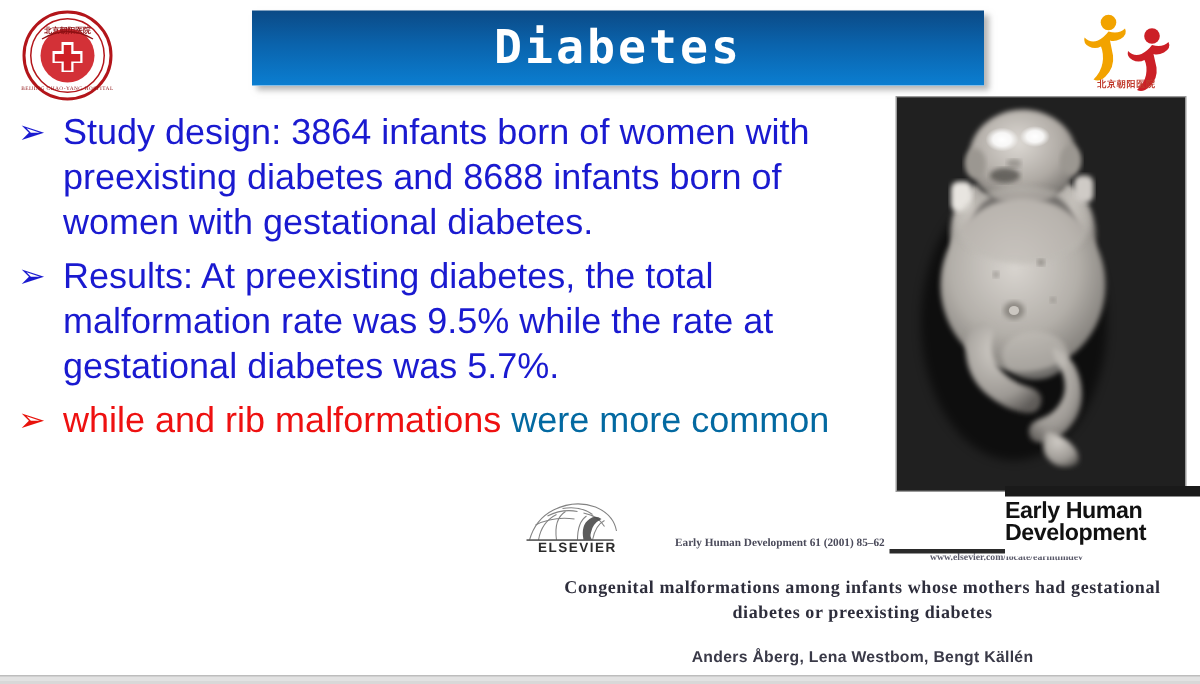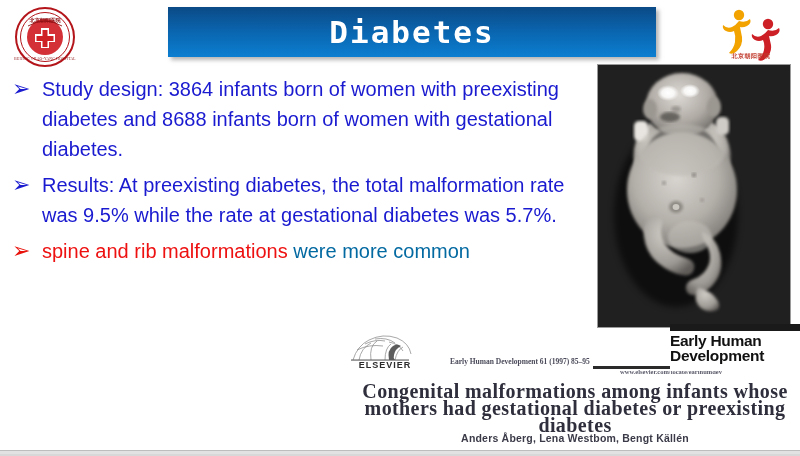--- a/index.html
+++ b/index.html
@@ -91,21 +91,21 @@
     font-size: 22px;
     line-height: 30px;
     color: #1a1ad0;
     text-align: left;
     padding-left: 4px;
     font-family: "DejaVu Sans", sans-serif;
   }
   .bullet-arrow.red { color: #e8120b; }
   .bullet-text {
     flex: 1 1 auto;
-    font-size: 20px;
+    font-size: 24px;
     line-height: 30px;
     color: #1a1ad0;
     font-family: "Liberation Sans", sans-serif;
   }
   .bullet-text .red-part { color: #ee1111; }
   .bullet-text .blue-part { color: #0369a1; }
 
   
   #infant-photo {
     position: absolute;
@@ -199,21 +199,21 @@
   }
 
   
   #paper-title {
     position: absolute;
     left: 355px;
     top: 383px;
     width: 440px;
     text-align: center;
     font-family: "Liberation Serif", serif;
-    font-size: 20px;
+    font-size: 12px;
     font-weight: bold;
     line-height: 17px;
     color: #2e2e3c;
     letter-spacing: 0.4px;
   }
   #paper-authors {
     position: absolute;
     left: 355px;
     top: 432px;
     width: 440px;
@@ -277,21 +277,21 @@
       <span class="bullet-text">Study design: 3864 infants born of women with preexisting diabetes and 8688 infants born of women with gestational diabetes.</span>
     </div>
 
     <div class="bullet-row">
       <span class="bullet-arrow">➢</span>
       <span class="bullet-text">Results: At preexisting diabetes, the total malformation rate was 9.5% while the rate at gestational diabetes was 5.7%.</span>
     </div>
 
     <div class="bullet-row">
       <span class="bullet-arrow red">➢</span>
-      <span class="bullet-text"><span class="red-part">spine and rib malformations</span><span class="blue-part"> were more common</span></span>
+      <span class="bullet-text"><span class="red-part">while and rib malformations</span><span class="blue-part"> were more common</span></span>
     </div>
 
   </div>
 
   <div id="infant-photo">
     <svg viewBox="0 0 192 262" width="192" height="262">
       <defs>
         <radialGradient id="bodyGrad" cx="45%" cy="40%" r="70%">
           <stop offset="0%" stop-color="#d8d4cf"></stop>
           <stop offset="55%" stop-color="#b3afa9"></stop>
@@ -380,21 +380,21 @@
           <path d="M30 9 q12 -2 20 4"></path>
           <path d="M12 20 q12 -6 26 -4"></path>
           <path d="M44 12 q10 2 14 9"></path>
         </g>
         <path d="M44 30 q-2 -10 4 -14 q4 -3 8 0 q-6 3 -7 9 q-1 3 1 5 z" fill="#4a4a4a" opacity="0.9"></path>
         <rect x="6" y="29.5" width="58" height="1.1" fill="#5a5a5a"></rect>
       </svg>
     </div>
     <div id="elsevier-wordmark">ELSEVIER</div>
 
-    <div id="journal-citation">Early Human Development 61 (1997) 85–95</div>
+    <div id="journal-citation">Early Human Development 61 (2001) 85–62</div>
     <div id="journal-url">www.elsevier.com/locate/earlhumdev</div>
 
     <div id="journal-rule"></div>
 
     <div id="journal-logo-box">
       <span class="jl first">Early Human</span>
       <span class="jl">Development</span>
     </div>
   </div>
 

